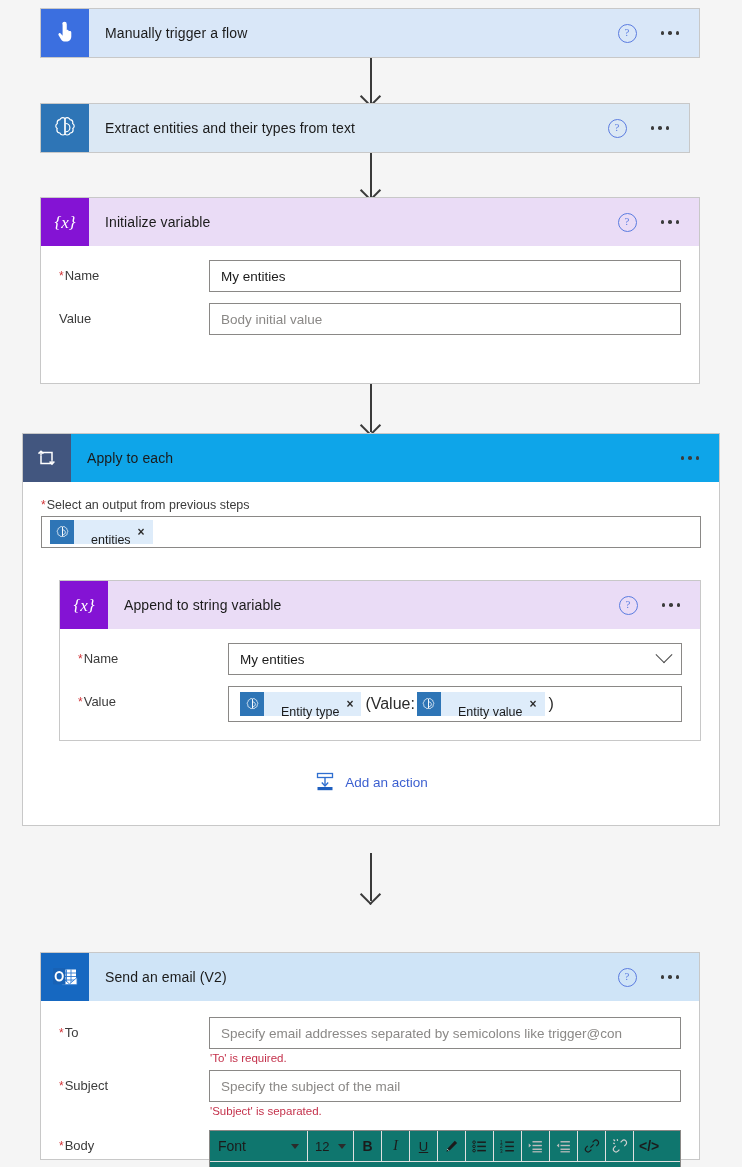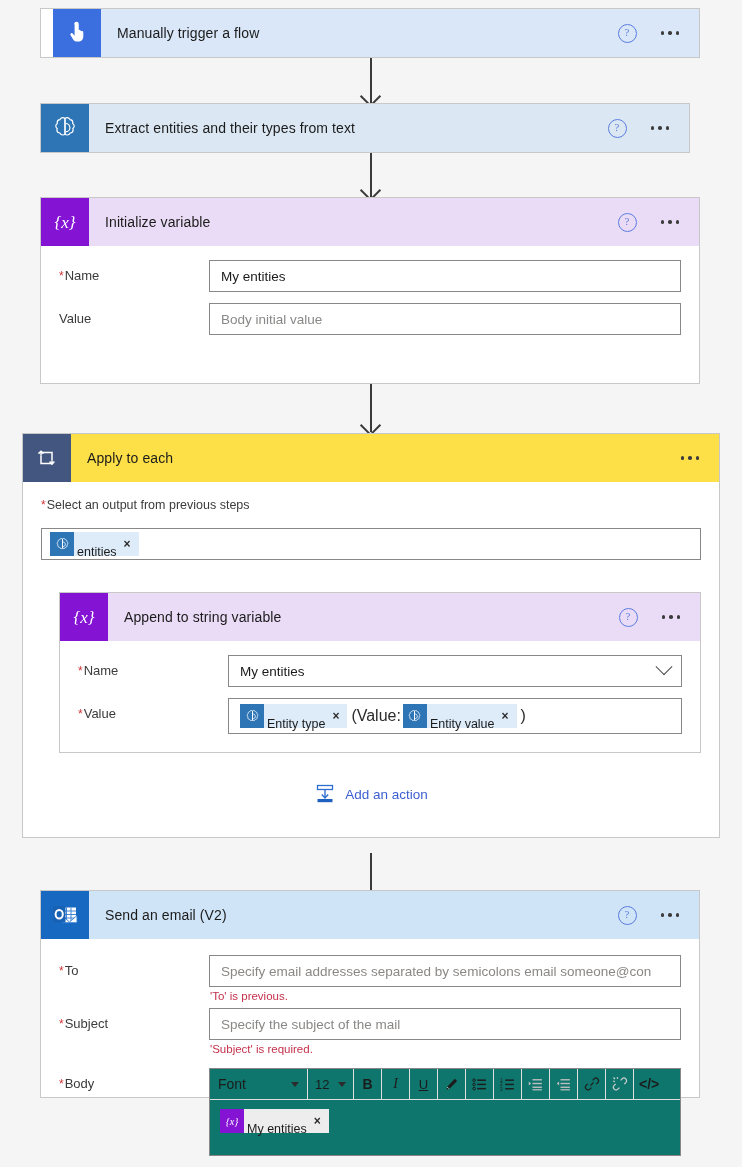--- a/index.html
+++ b/index.html
@@ -83,21 +83,21 @@
     display: block;
   }
 
   
   .hdr-trigger   { background: #d9e7f8; }
   .ic-trigger    { background: #3b6fe0; }
   .hdr-ai        { background: #dbe8f4; }
   .ic-ai         { background: #2e75b6; }
   .hdr-var       { background: #eadcf6; }
   .ic-var        { background: #8413d4; }
-  .hdr-loop      { background: #fde047; }
+  .hdr-loop      { background: #0ea5e9; }
   .ic-loop       { background: #42567f; }
   .hdr-mail      { background: #cfe4f7; }
   .ic-mail       { background: #1668c1; }
 
   
   .card-body {
     padding: 14px 18px 18px 18px;
   }
   .row {
     display: flex;
@@ -165,21 +165,21 @@
   }
   .token .tok-ic {
     width: 24px;
     height: 24px;
     display: flex;
     align-items: center;
     justify-content: center;
   }
   .token .tok-ic.ai  { background: #2e75b6; }
   .token .tok-ic.var { background: #8413d4; }
-  .token .tok-label { padding: 0 7px 0 3px; margin-top: 16px; }
+  .token .tok-label { padding: 0 7px 0 17px; margin-top: 16px; }
   .token .tok-x {
     font-size: 12px;
     color: #2b2b2b;
     padding-right: 8px;
     cursor: pointer;
     font-weight: bold;
   }
   .token.grayed { background: #ededed; }
   .paren { font-size: 16px; color: #2b2b2b; padding: 0 2px; }
 
@@ -210,21 +210,21 @@
     top: 433px;
     width: 698px;
     background: #ffffff;
     border: 1px solid #c8c8c8;
     box-sizing: border-box;
   }
   .loop-body { padding: 16px 18px 0 18px; }
   .loop-sel-label {
     font-size: 12.5px;
     color: #3b3b3b;
-    margin-bottom: 16px;
+    margin-bottom: 4px;
   }
   .loop-sel-box {
     box-sizing: border-box;
     width: 100%;
     height: 32px;
     border: 1px solid #8a8886;
     display: flex;
     align-items: center;
     padding: 0 8px;
     background: #ffffff;
@@ -287,21 +287,21 @@
     padding: 9px 10px 12px 10px;
     min-height: 34px;
   }
   svg { display: block; }
 </style>
 </head>
 <body>
 
 <div class="canvas">
 
-  <div class="card" style="left:40px; top:8px; width:660px; height:50px;padding-left:12px;">
+  <div class="card" style="left:40px; top:8px; width:660px; height:50px;">
     <div class="card-header hdr-trigger">
       <div class="card-icon ic-trigger">
         <svg width="24" height="24" viewBox="0 0 24 24" fill="none">
           <path d="M10 3.2c0-.9.7-1.6 1.5-1.6s1.5.7 1.5 1.6v7.1" stroke="#fff" stroke-width="1.5" fill="#fff" fill-opacity="0"></path>
           <path d="M9.6 3.2c0-.95.75-1.7 1.65-1.7s1.65.75 1.65 1.7v6.4c.4-.55 1-.85 1.6-.75.75.12 1.2.78 1.25 1.5.45-.4 1.05-.5 1.6-.3.6.22.95.8.95 1.5v3.9c0 2.9-2.1 5.1-5 5.1h-1.1c-2.1 0-3.35-.9-4.2-2.3l-2.4-4c-.4-.7-.2-1.55.45-1.95.6-.38 1.4-.22 1.85.35l1.7 2.1V3.2z" fill="#ffffff"></path>
         </svg>
       </div>
       <div class="card-title">Manually trigger a flow</div>
       <div class="hdr-actions">
         <div class="help-icon">?</div>
@@ -506,21 +506,21 @@
             <rect x="3.5" y="16" width="15" height="3.2" fill="#1f5fbf"></rect>
           </svg>
         </span>
         <span class="add-action-text">Add an action</span>
       </div>
     </div>
   </div>
 
   <div class="arrow" style="top:853px; height:48px;"></div>
 
-  <div class="card" style="left:40px; top:890px; width:660px; height:208px;">
+  <div class="card" style="left:40px; top:952px; width:660px; height:208px;">
     <div class="card-header hdr-mail">
       <div class="card-icon ic-mail">
         <svg width="28" height="26" viewBox="0 0 28 26">
           <rect x="11" y="5.5" width="14" height="14.5" fill="#ffffff"></rect>
           <g stroke="#2f7ad1" stroke-width="0.9">
             <path d="M11 9h14M11 12.5h14M11 16h14M15.5 5.5v14.5M20 5.5v14.5"></path>
           </g>
           <path d="M11 13.5 18.5 20 26 13.5v7.2H11z" fill="#ffffff" stroke="#2f7ad1" stroke-width="0.9"></path>
           <rect x="2" y="4" width="12.5" height="16.5" rx="1" fill="#1862b5"></rect>
           <ellipse cx="8.2" cy="12.2" rx="3.6" ry="4.3" fill="none" stroke="#ffffff" stroke-width="2"></ellipse>
@@ -537,35 +537,35 @@
       </div>
     </div>
     <div class="card-body" style="padding-top:16px;">
 
       <div class="row" style="margin-bottom:6px;">
         <div class="lbl">
           <span class="req">*</span><span>To</span>
         </div>
         <div class="field">
           <div class="input" style="overflow:hidden; white-space:nowrap;">
-            <span class="placeholder">Specify email addresses separated by semicolons email someone@con</span>
-          </div>
-          <div class="err">'To' is previous.</div>
+            <span class="placeholder">Specify email addresses separated by semicolons like trigger@con</span>
+          </div>
+          <div class="err">'To' is required.</div>
         </div>
       </div>
 
       <div class="row" style="margin-bottom:13px;">
         <div class="lbl">
           <span class="req">*</span><span>Subject</span>
         </div>
         <div class="field">
           <div class="input">
             <span class="placeholder">Specify the subject of the mail</span>
           </div>
-          <div class="err">'Subject' is required.</div>
+          <div class="err">'Subject' is separated.</div>
         </div>
       </div>
 
       <div class="row">
         <div class="lbl">
           <span class="req">*</span><span>Body</span>
         </div>
         <div class="field">
           <div class="rte">
             <div class="rte-toolbar">

